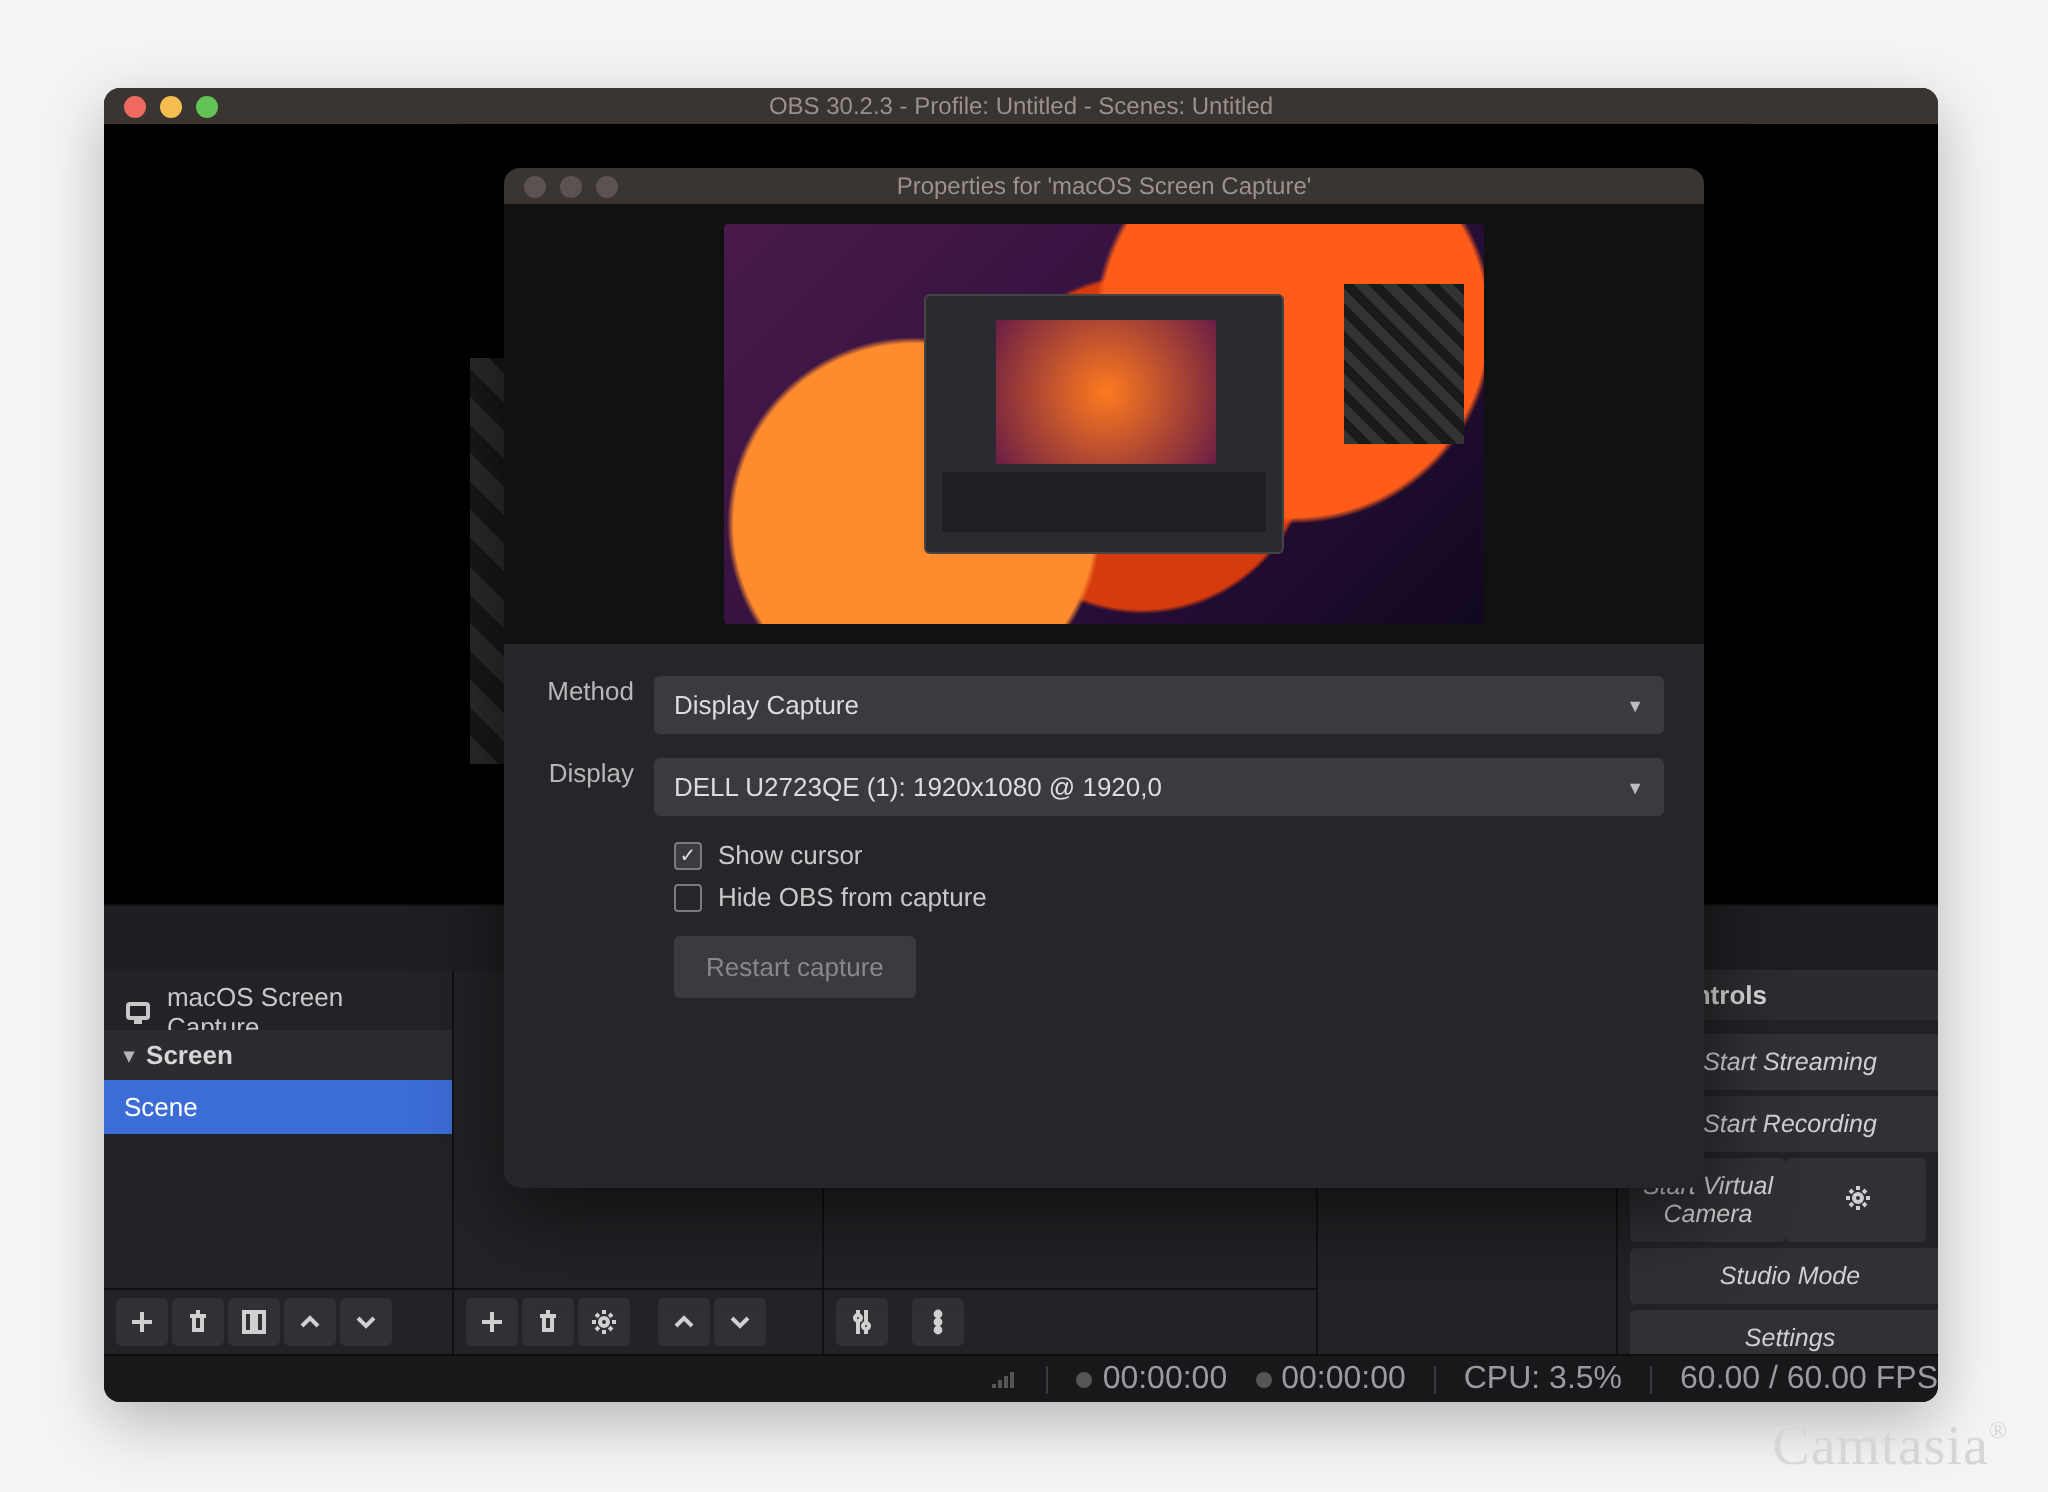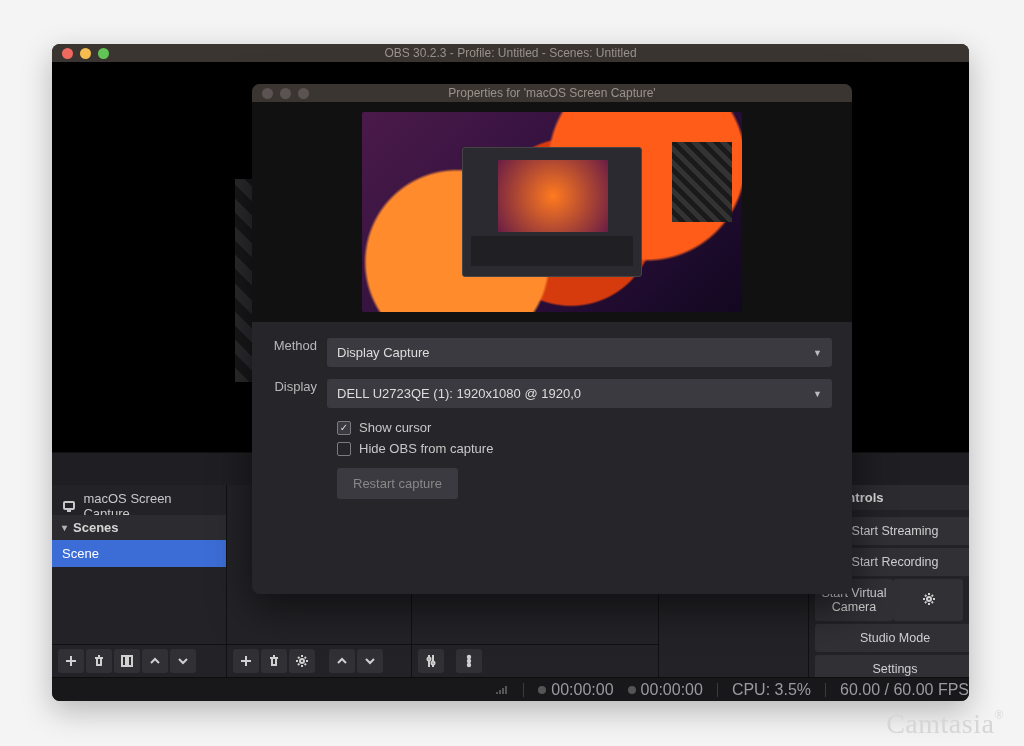--- a/index.html
+++ b/index.html
@@ -61,21 +61,21 @@
     border-top:1px solid #111;
   }
   .icon-btn {
     width:26px; height:24px; border-radius:3px; background:#303035;
     display:flex; align-items:center; justify-content:center;
     color:#d0d0d0; cursor:pointer;
   }
   .ctrl-btn {
     display:block; width:100%; background:#303035; color:#d0d0d0;
     border:none; padding:7px 4px; margin:3px 6px 0 6px; border-radius:3px;
-    font-size:12.5px; cursor:pointer;
+    font-size:12.5px; cursor:pointer;font-style:italic;
   }
   .ctrl-row { display:flex; gap:0; margin:3px 6px 0 6px; }
   .ctrl-row .ctrl-btn { margin:0; flex:1; }
   .gear-small { flex:0 0 28px; padding:7px 0; }
 
   .statusbar {
     height:24px; background:#18181a; border-top:1px solid #0d0d0d;
     display:flex; align-items:center; justify-content:flex-end;
     gap:14px; padding:0 0; color:#9a9aa0; font-size:16px;
   }
@@ -179,21 +179,21 @@
         <div class="source-item">
           <svg>
               <rect x="2" y="3" width="10" height="7" rx="1"></rect>
               <path d="M5 12h4"></path>
             </svg>
           <span>macOS Screen Capture</span>
         </div>
       </div>
       <div class="dock-header">
         <span class="collapse-icon">▾</span>
-        <span>Scenes</span>
+        <span>Screen</span>
       </div>
       <div class="dock-body">
         <div class="list-item selected-item">
           <span>Scene</span>
         </div>
       </div>
       <div class="dock-toolbar">
         <div class="icon-btn">
             <svg>
               <path d="M7 2v10M2 7h10"></path>

